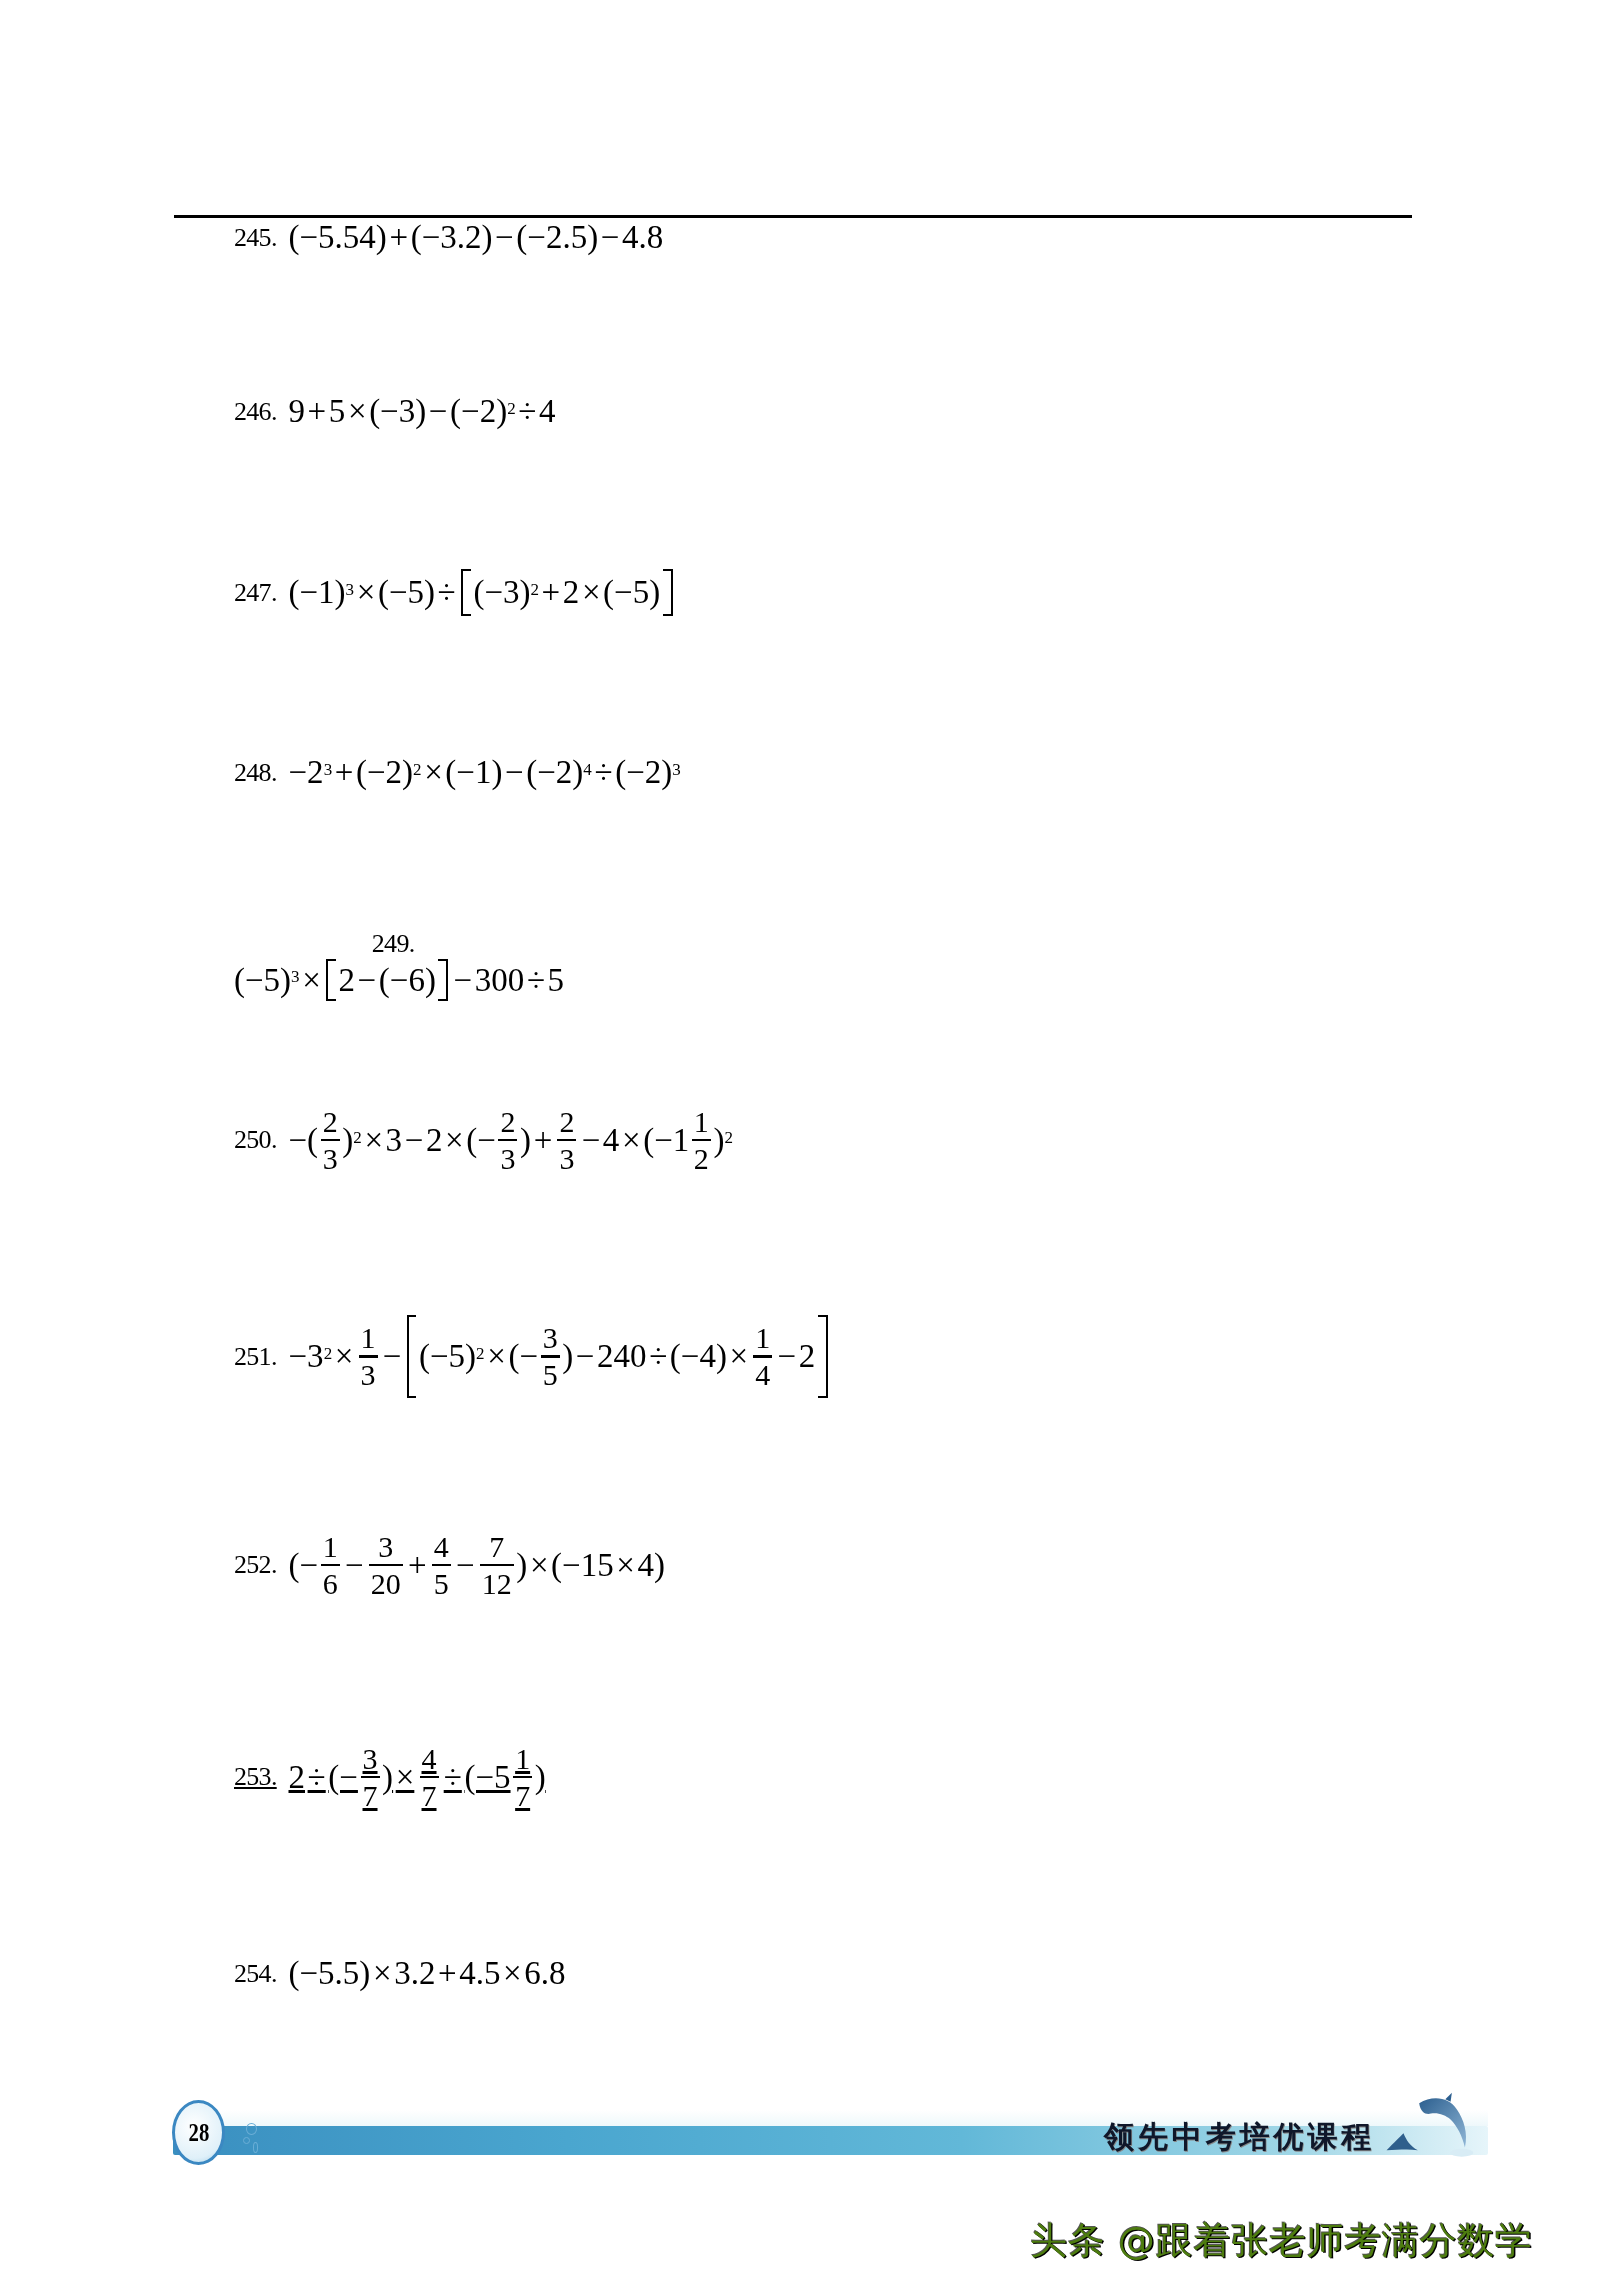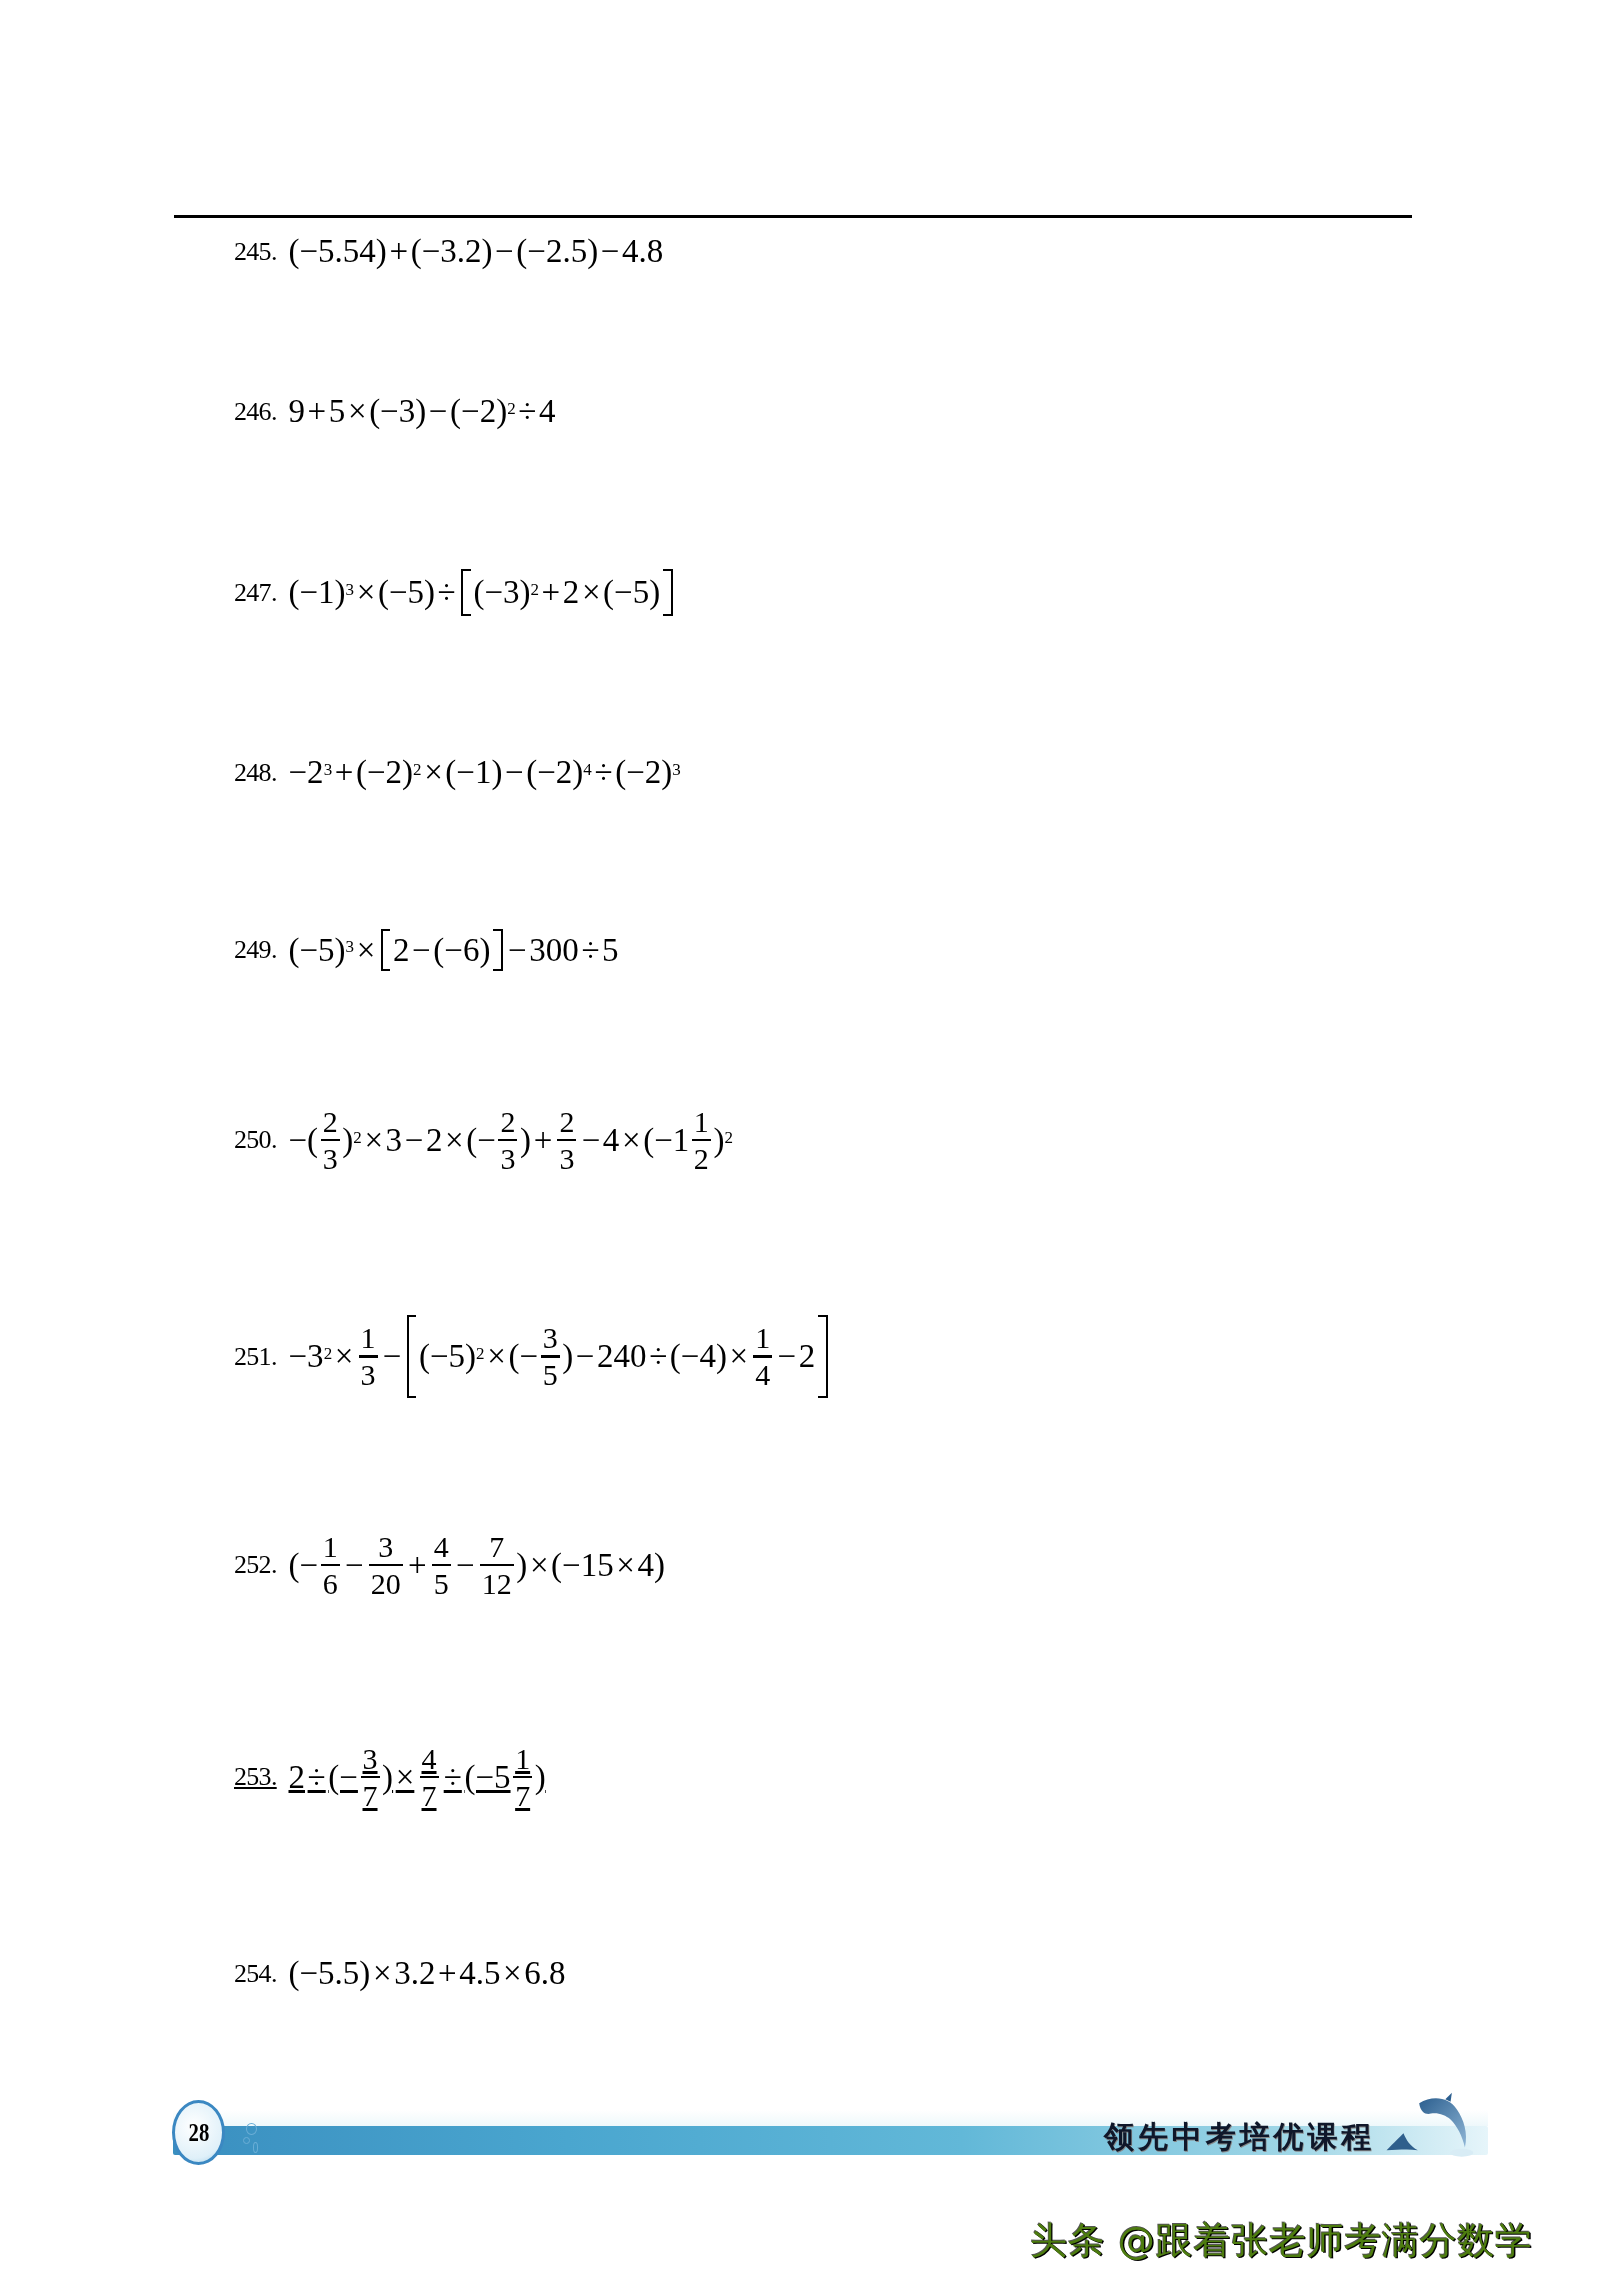--- a/index.html
+++ b/index.html
@@ -35,21 +35,21 @@
     .dolphin { position:absolute; left:1380px; top:2090px; width:98px; height:72px; }
     .watermark { position:absolute; left:1030px; top:2216px; font-family:"DejaVu Sans", sans-serif;
       font-size:37px; color:#4d7c0f; letter-spacing:0.7px;
       text-shadow:1.3px 1.3px 0 #000, -0.7px -0.7px 0 #555, 0.7px 0 0 #333; }
   </style>
 </head>
 <body>
 
 <div class="top-rule"></div>
 
-<div class="problem" style="top:233px;">
+<div class="problem" style="top:219px;">
   <span class="num">245.</span>
   <span class="expr">
     <span class="t">(−5.54)</span>
     <span class="t op">+</span>
     <span class="t">(−3.2)</span>
     <span class="t op">−</span>
     <span class="t">(−2.5)</span>
     <span class="t op">−</span>
     <span class="t">4.8</span>
   </span>
@@ -102,21 +102,21 @@
     <span class="t">(−1)</span>
     <span class="t op">−</span>
     <span class="t">(−2)</span>
       <sup>4</sup>
     <span class="t op">÷</span>
     <span class="t">(−2)</span>
       <sup>3</sup>
   </span>
 </div>
 
-<div class="problem" style="top:929px;">
+<div class="problem" style="top:929px;flex-direction:column;">
   <span class="num">249.</span>
   <span class="expr">
     <span class="t">(−5)</span>
       <sup>3</sup>
     <span class="t op">×</span>
     <span class="bracket l" style="height:38px;"></span>
     <span class="t">2</span>
     <span class="t op">−</span>
     <span class="t">(−6)</span>
     <span class="bracket r" style="height:38px;"></span>

